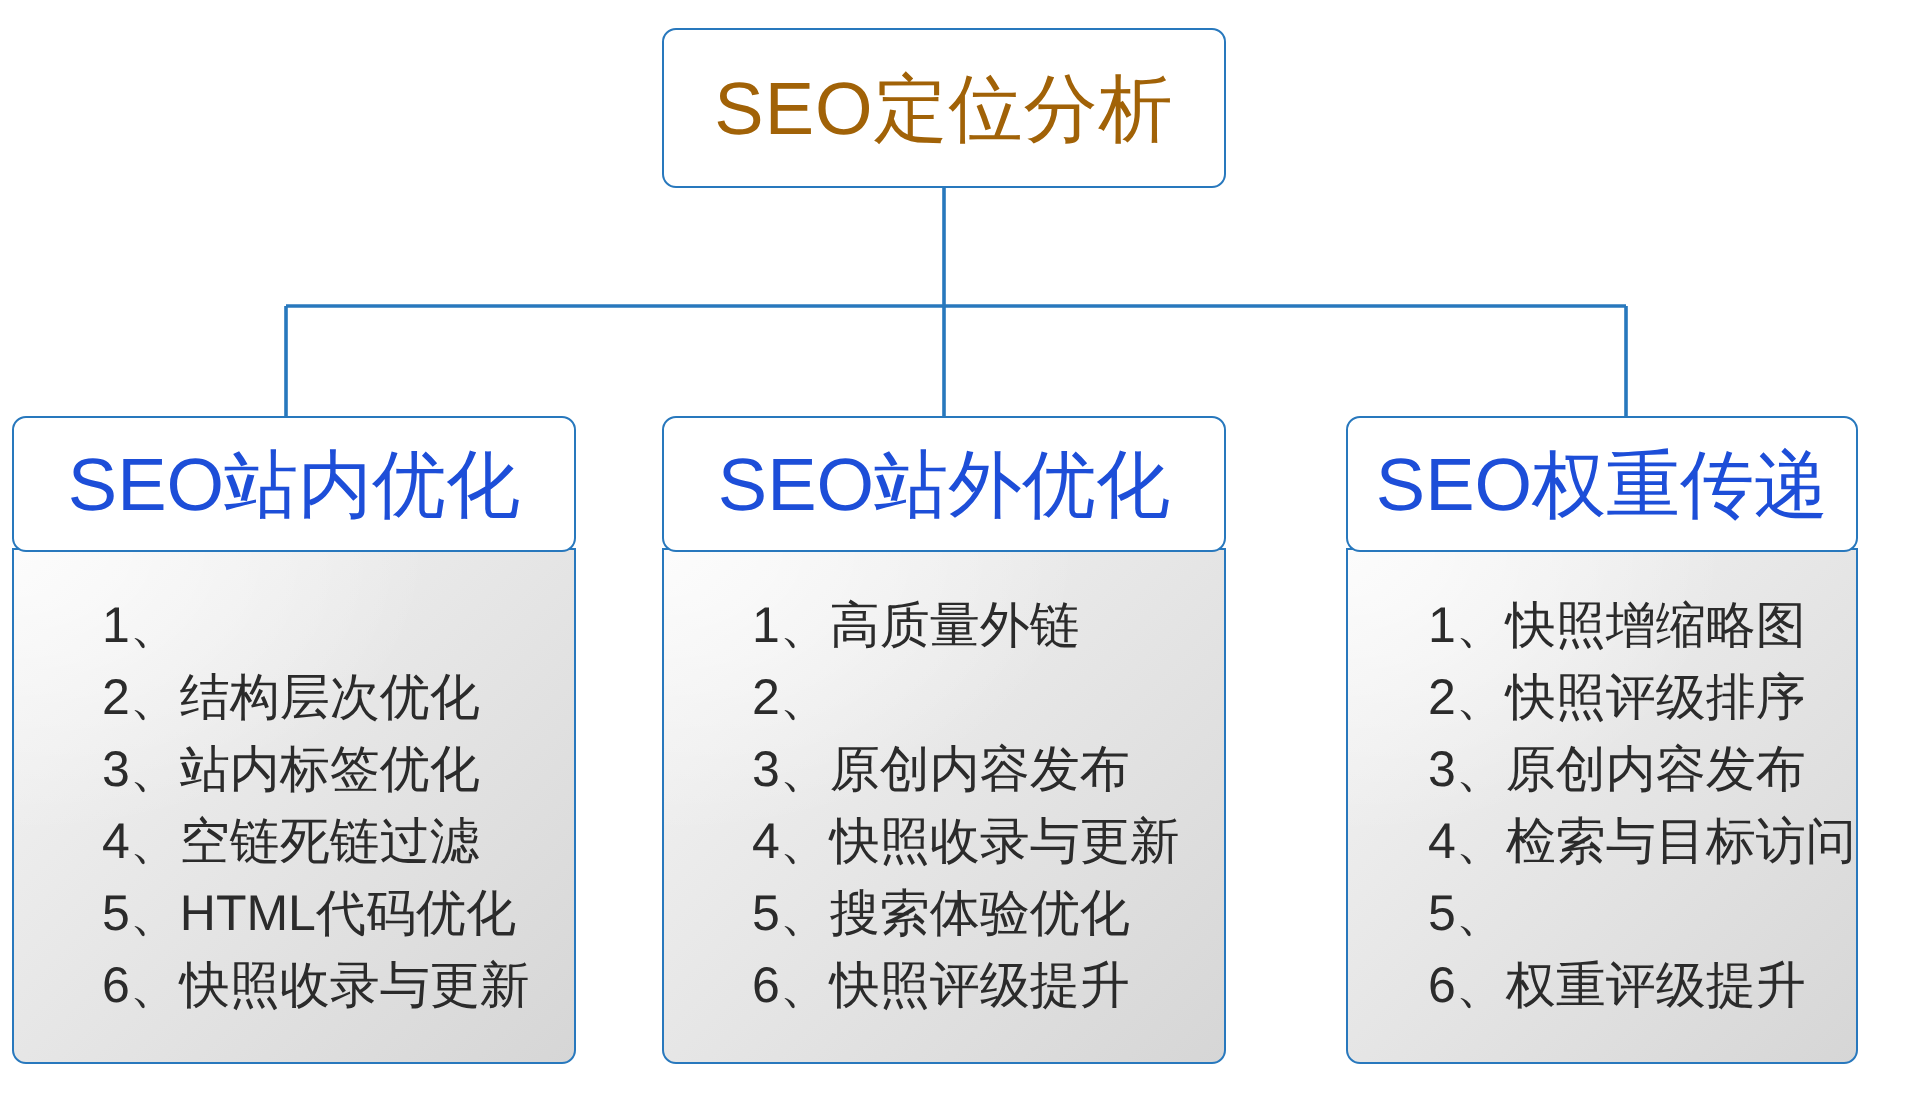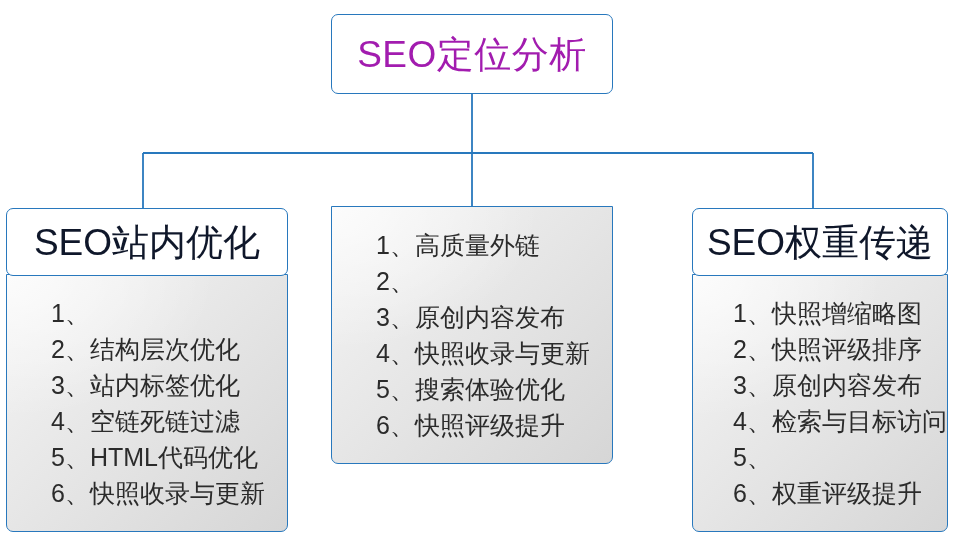--- a/index.html
+++ b/index.html
@@ -39,53 +39,53 @@
     box-sizing: border-box;
     background: #ffffff;
     border: 1.6px solid #2878bd;
     border-radius: 7px;
     display: flex;
     align-items: center;
     justify-content: center;
   }
   .root-title {
     font-size: 37px;
-    color: #a21caf;
+    color: #a16207;
     letter-spacing: 0.5px;
     line-height: 1;
     white-space: nowrap;
   }
 
   
   .branch {
     position: absolute;
     top: 208px;
     width: 282px;
     height: 325px;
   }
   .branch-1 { left: 6px; }
   .branch-2 { left: 331px; }
-  .branch-3 { left: 692px; width: 256px; }
+  .branch-3 { left: 673px; width: 256px; }
 
   .branch-header {
     position: relative;
     box-sizing: border-box;
     width: 100%;
     height: 68px;
     background: #ffffff;
     border: 1.6px solid #2878bd;
     border-radius: 7px;
     display: flex;
     align-items: center;
     justify-content: center;
     z-index: 2;
   }
   .branch-title {
     font-size: 37px;
-    color: #0f172a;
+    color: #1d4ed8;
     line-height: 1;
     white-space: nowrap;
   }
 
   .branch-body {
     position: relative;
     box-sizing: border-box;
     margin-top: -1.6px;
     width: 100%;
     height: 258px;
@@ -190,20 +190,23 @@
         </li>
         <li class="item">
           <span class="item-index">6、</span>
           <span class="item-label">快照收录与更新</span>
         </li>
       </ul>
     </div>
   </div>
 
   <div class="branch branch-2">
+    <div class="branch-header">
+      <span class="branch-title">SEO站外优化</span>
+    </div>
     <div class="branch-body">
       <ul class="item-list">
         <li class="item">
           <span class="item-index">1、</span>
           <span class="item-label">高质量外链</span>
         </li>
         <li class="item">
           <span class="item-index">2、</span>
         </li>
         <li class="item">

